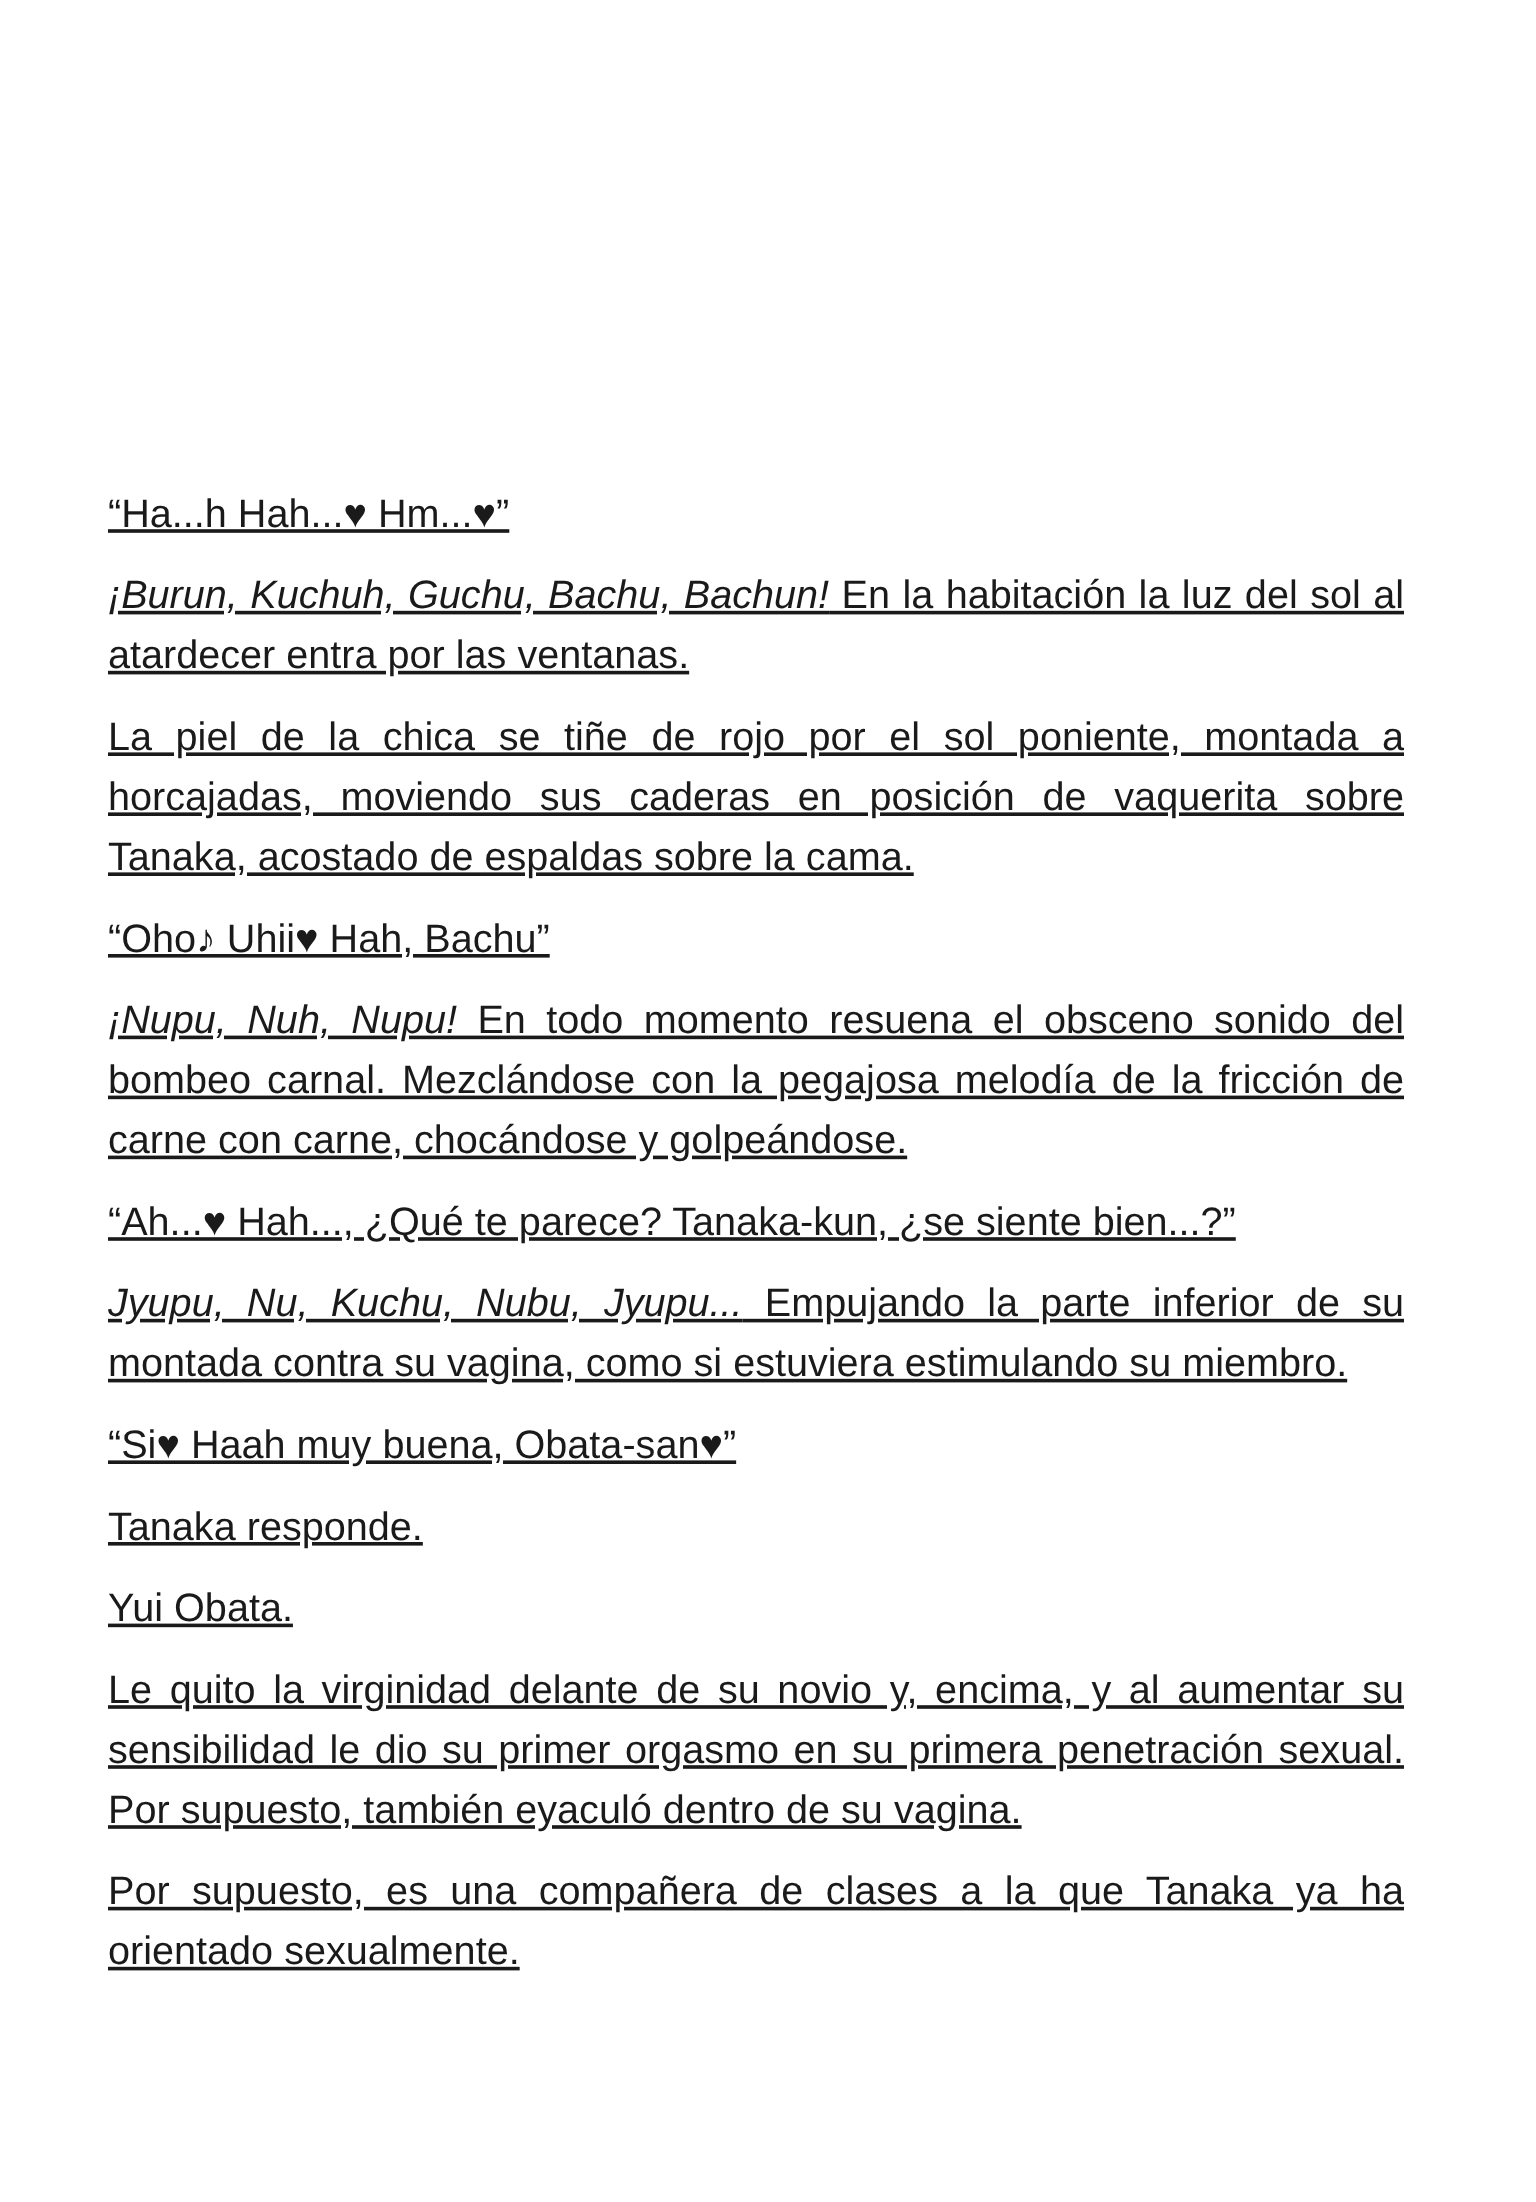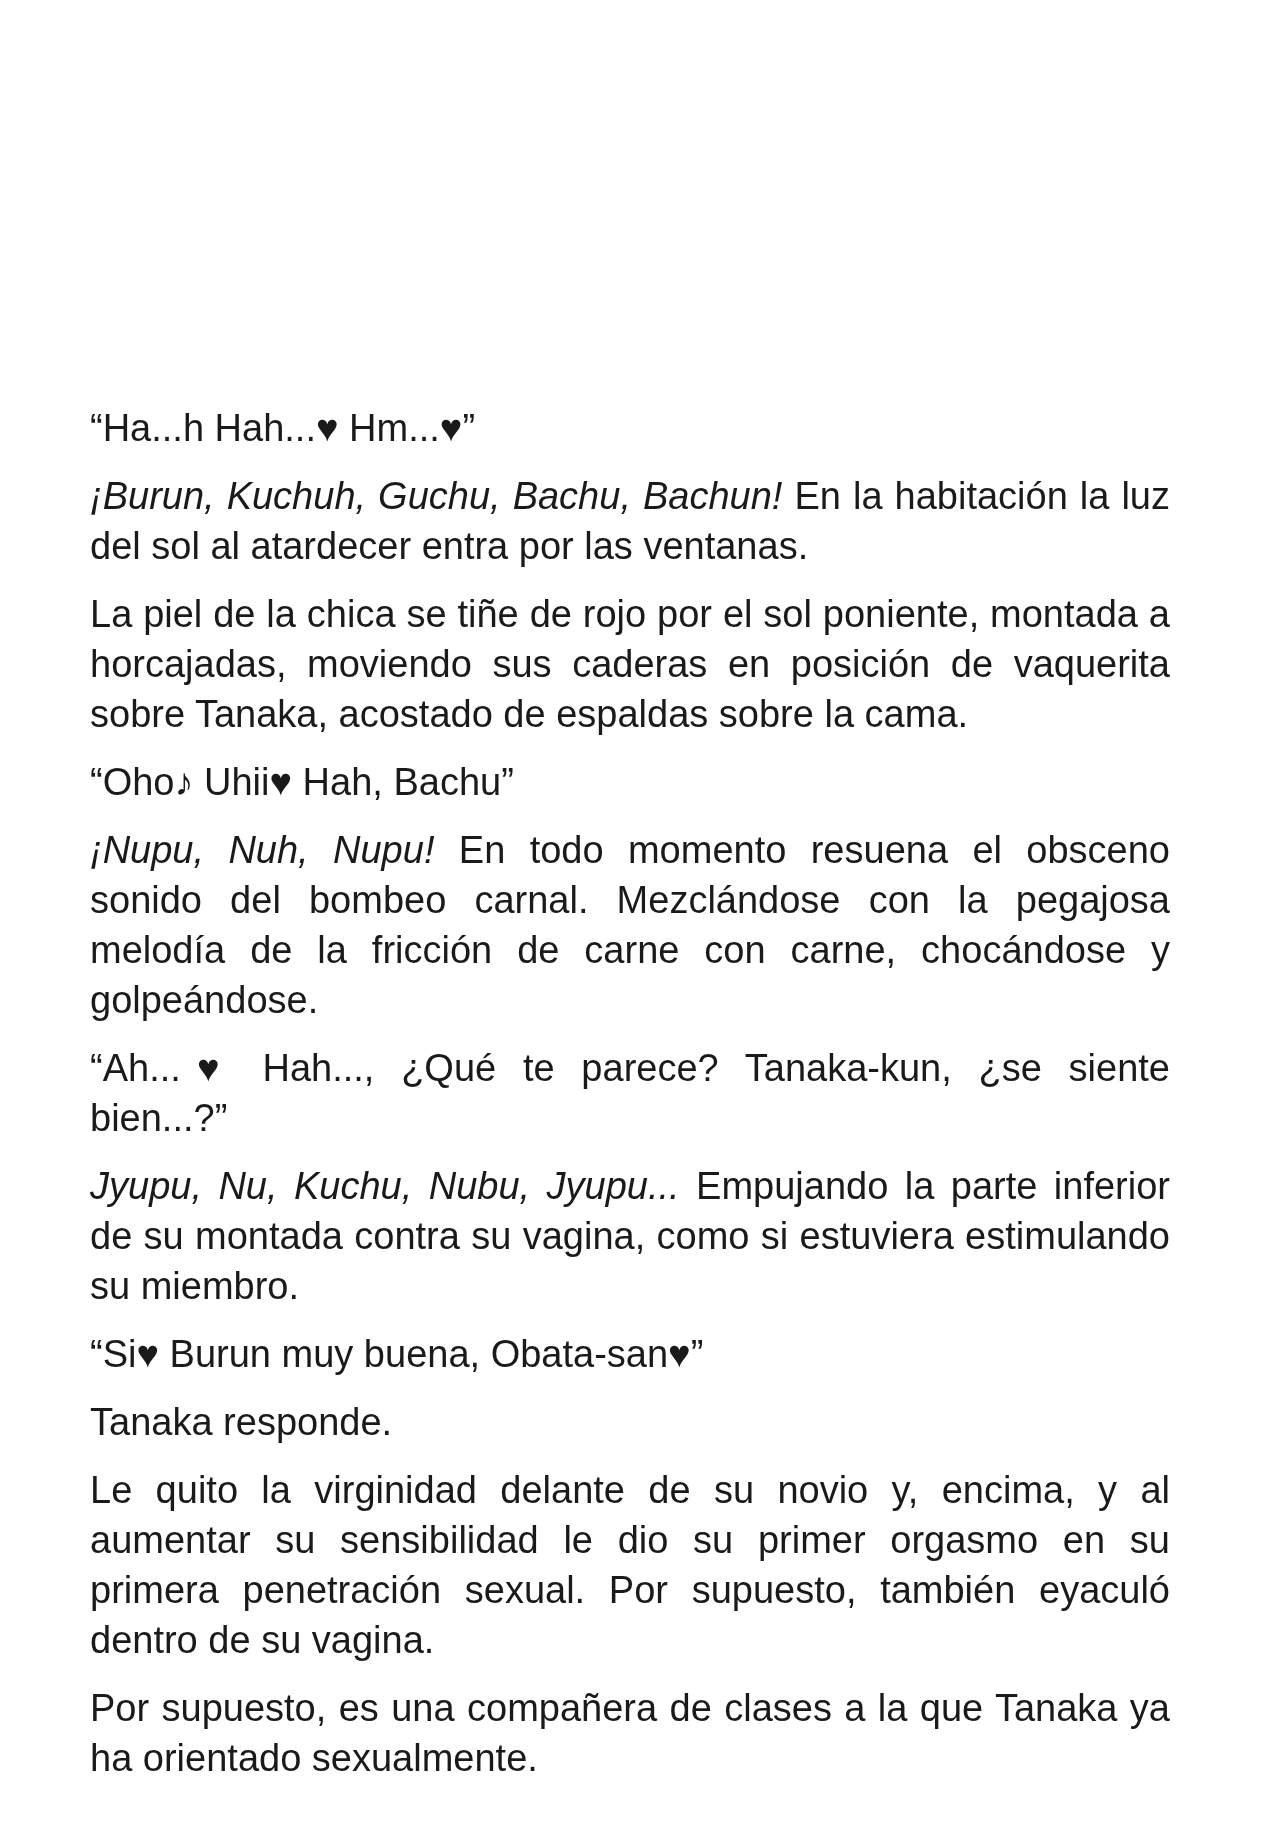--- a/index.html
+++ b/index.html
@@ -19,27 +19,28 @@
     width: 1280px;
     height: 1835px;
     padding: 403px 110px 0 90px;
     background: #ffffff;
   }
   .text-block {
     width: 1080px;
   }
   .para {
     margin: 0 0 18px 0;
-    font-size: 38px;
+    font-size: 33px;
     line-height: 50px;
     text-align: justify;
     text-justify: inter-word;
     letter-spacing: 0;
     word-spacing: normal;
     hyphens: none;
+    text-decoration: underline;
     -webkit-hyphens: none;
   }
   .para:last-child {
     margin-bottom: 0;
   }
   .seg-italic {
     font-style: italic;
   }
 </style>
 </head>
@@ -47,18 +48,19 @@
 
 <main class="page">
   <article class="text-block">
       <p class="para"><span>“Ha...h Hah...♥ Hm...♥”</span></p>
       <p class="para"><span class="seg-italic">¡Burun, Kuchuh, Guchu, Bachu, Bachun!</span><span> En la habitación la luz del sol al atardecer entra por las ventanas.</span></p>
       <p class="para"><span>La piel de la chica se tiñe de rojo por el sol poniente, montada a horcajadas, moviendo sus caderas en posición de vaquerita sobre Tanaka, acostado de espaldas sobre la cama.</span></p>
       <p class="para"><span>“Oho♪ Uhii♥ Hah, Bachu”</span></p>
       <p class="para"><span class="seg-italic">¡Nupu, Nuh, Nupu!</span><span> En todo momento resuena el obsceno sonido del bombeo carnal. Mezclándose con la pegajosa melodía de la fricción de carne con carne, chocándose y golpeándose.</span></p>
       <p class="para"><span>“Ah...♥ Hah..., ¿Qué te parece? Tanaka-kun, ¿se siente bien...?”</span></p>
       <p class="para"><span class="seg-italic">Jyupu, Nu, Kuchu, Nubu, Jyupu...</span><span> Empujando la parte inferior de su montada contra su vagina, como si estuviera estimulando su miembro.</span></p>
-      <p class="para"><span>“Si♥ Burun muy buena, Obata-san♥”</span></p>
+      <p class="para"><span>“Si♥ Haah muy buena, Obata-san♥”</span></p>
       <p class="para"><span>Tanaka responde.</span></p>
+      <p class="para"><span>Yui Obata.</span></p>
       <p class="para"><span>Le quito la virginidad delante de su novio y, encima, y al aumentar su sensibilidad le dio su primer orgasmo en su primera penetración sexual. Por supuesto, también eyaculó dentro de su vagina.</span></p>
       <p class="para"><span>Por supuesto, es una compañera de clases a la que Tanaka ya ha orientado sexualmente.</span></p>
     </article>
 </main>
 
 </body></html>

